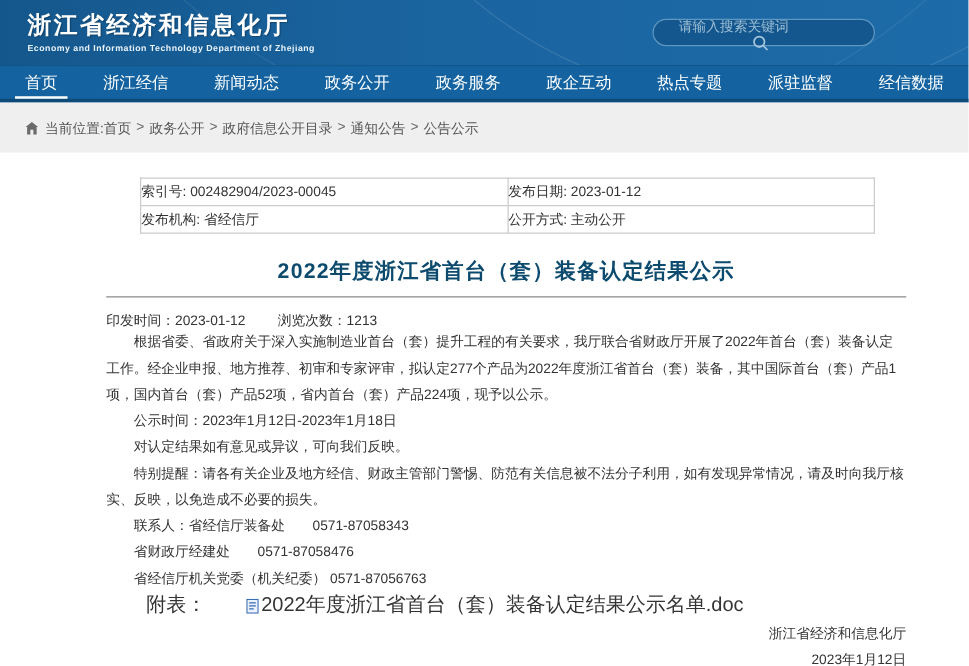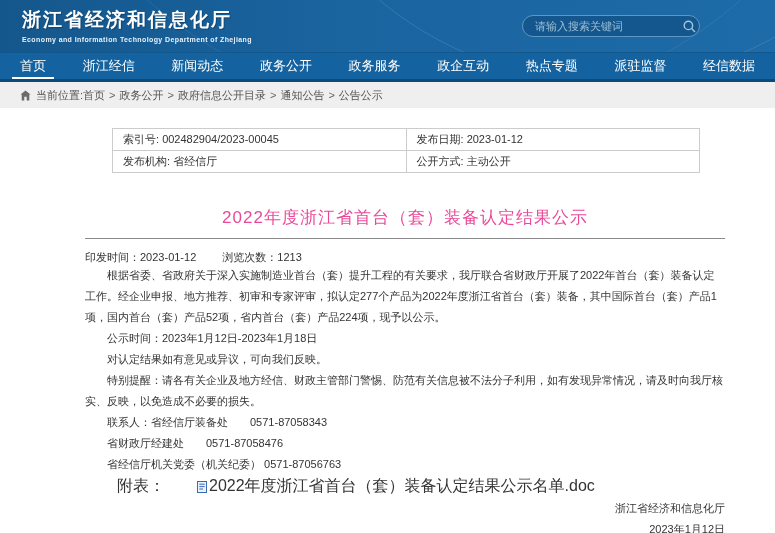--- a/index.html
+++ b/index.html
@@ -17,51 +17,51 @@
     content:""; position:absolute; border:1px solid rgba(255,255,255,.12);
     border-radius:50%; pointer-events:none;
   }
   .site-header::before { width:700px; height:700px; right:-180px; top:-620px; }
   .site-header::after  { width:900px; height:900px; right:-120px; top:-790px; border-color:rgba(255,255,255,.08); }
   .logo { position:absolute; left:22px; top:7px; color:#fff; z-index:2; }
   .logo-title { font-size:19px; font-weight:bold; letter-spacing:2px; text-shadow:1px 1px 1px rgba(0,0,0,.25); }
   .logo-sub { font-size:7px; letter-spacing:.4px; margin-top:3px; color:#e8f2fa; font-weight:bold; }
   .search { position:absolute; right:75px; top:15px; width:178px; height:22px;
     background:#14578e; border:1px solid #5e97bf; border-radius:11px;
-    display:flex; align-items:center; z-index:2; }
+    display:flex; align-items:center; z-index:2;flex-direction:column; }
   .search-input { flex:1; background:transparent; border:none; outline:none;
     color:#d6e7f3; font-size:11px; padding:0 6px 0 12px; font-family:inherit; }
   .search-input::placeholder { color:#9dbfd6; }
   .search-icon { width:22px; display:flex; align-items:center; justify-content:center; cursor:pointer; padding-right:6px; }
 
   
   .main-nav { display:flex; justify-content:space-between; align-items:stretch;
     height:30px; background:#1463a0; border-top:1px solid rgba(0,0,0,.12);
     border-bottom:3px solid #0e4a78; padding:0 10px; }
   .nav-item { color:#fff; font-size:13px; line-height:26px; padding:0 10px;
     cursor:pointer; position:relative; white-space:nowrap; }
   .nav-item.active::after { content:""; position:absolute; left:2px; right:2px; bottom:0;
     height:2px; background:#fff; }
 
   
-  .breadcrumb { height:26px; background:#efeff0; display:flex; align-items:center;
+  .breadcrumb { height:40px; background:#efeff0; display:flex; align-items:center;
     padding:0 20px; font-size:11px; color:#555; }
   .home-icon { display:inline-flex; margin-right:5px; }
   .crumb-link { color:#555; cursor:pointer; text-decoration:none; }
   .crumb-sep { margin:0 4px; color:#666; }
 
   
   .content { padding-top:20px; }
   .doc-table { border-collapse:collapse; margin-left:112px; width:588px;
     font-size:11px; color:#333; background:#fff; }
-  .doc-table td { border:1px solid #ccc; padding:3px 10px; height:20px; width:50%; }
+  .doc-table td { border:1px solid #ccc; padding:3px 0; height:20px; width:50%; }
 
   .article { margin:0 50px 0 85px; color:#333; }
-  .article-title { text-align:center; font-size:17px; font-weight:normal; color:#ec4899;
-    margin-top:33px; letter-spacing:1px; }
+  .article-title { text-align:center; font-size:17px; font-weight:bold; color:#0c4a6e;
+    margin-top:18px; letter-spacing:1px; }
   .title-rule { border:none; border-top:1px solid #8a8a8a; margin-top:9px; }
   .meta-line { text-align:left; font-size:11px; color:#333; margin-top:11px; }
   .meta-gap { display:inline-block; width:26px; }
 
   .body-text { font-size:11px; line-height:21px; }
   .body-text p { text-indent:2em; }
   .attach-line { font-size:16px; line-height:21px; text-indent:2em; }
   .attach-link { color:#333; text-decoration:none; cursor:pointer; }
   .doc-icon { display:inline-block; vertical-align:-2px; margin-right:2px; }
 

